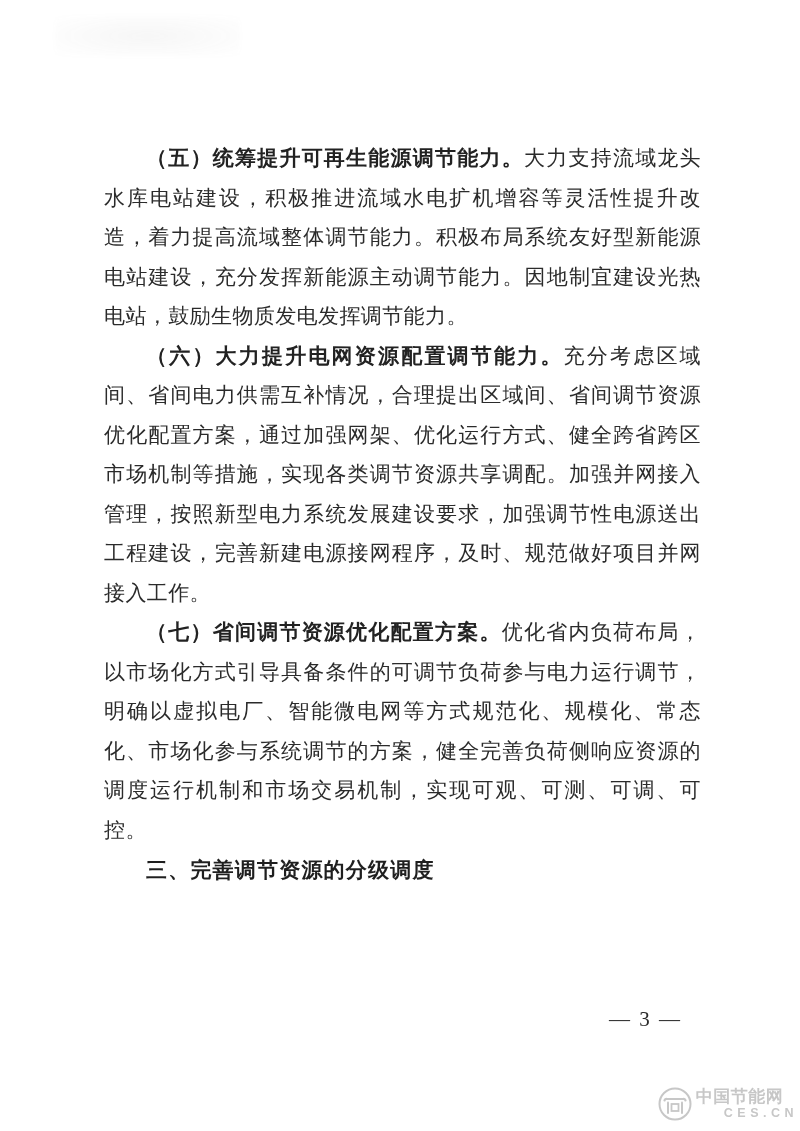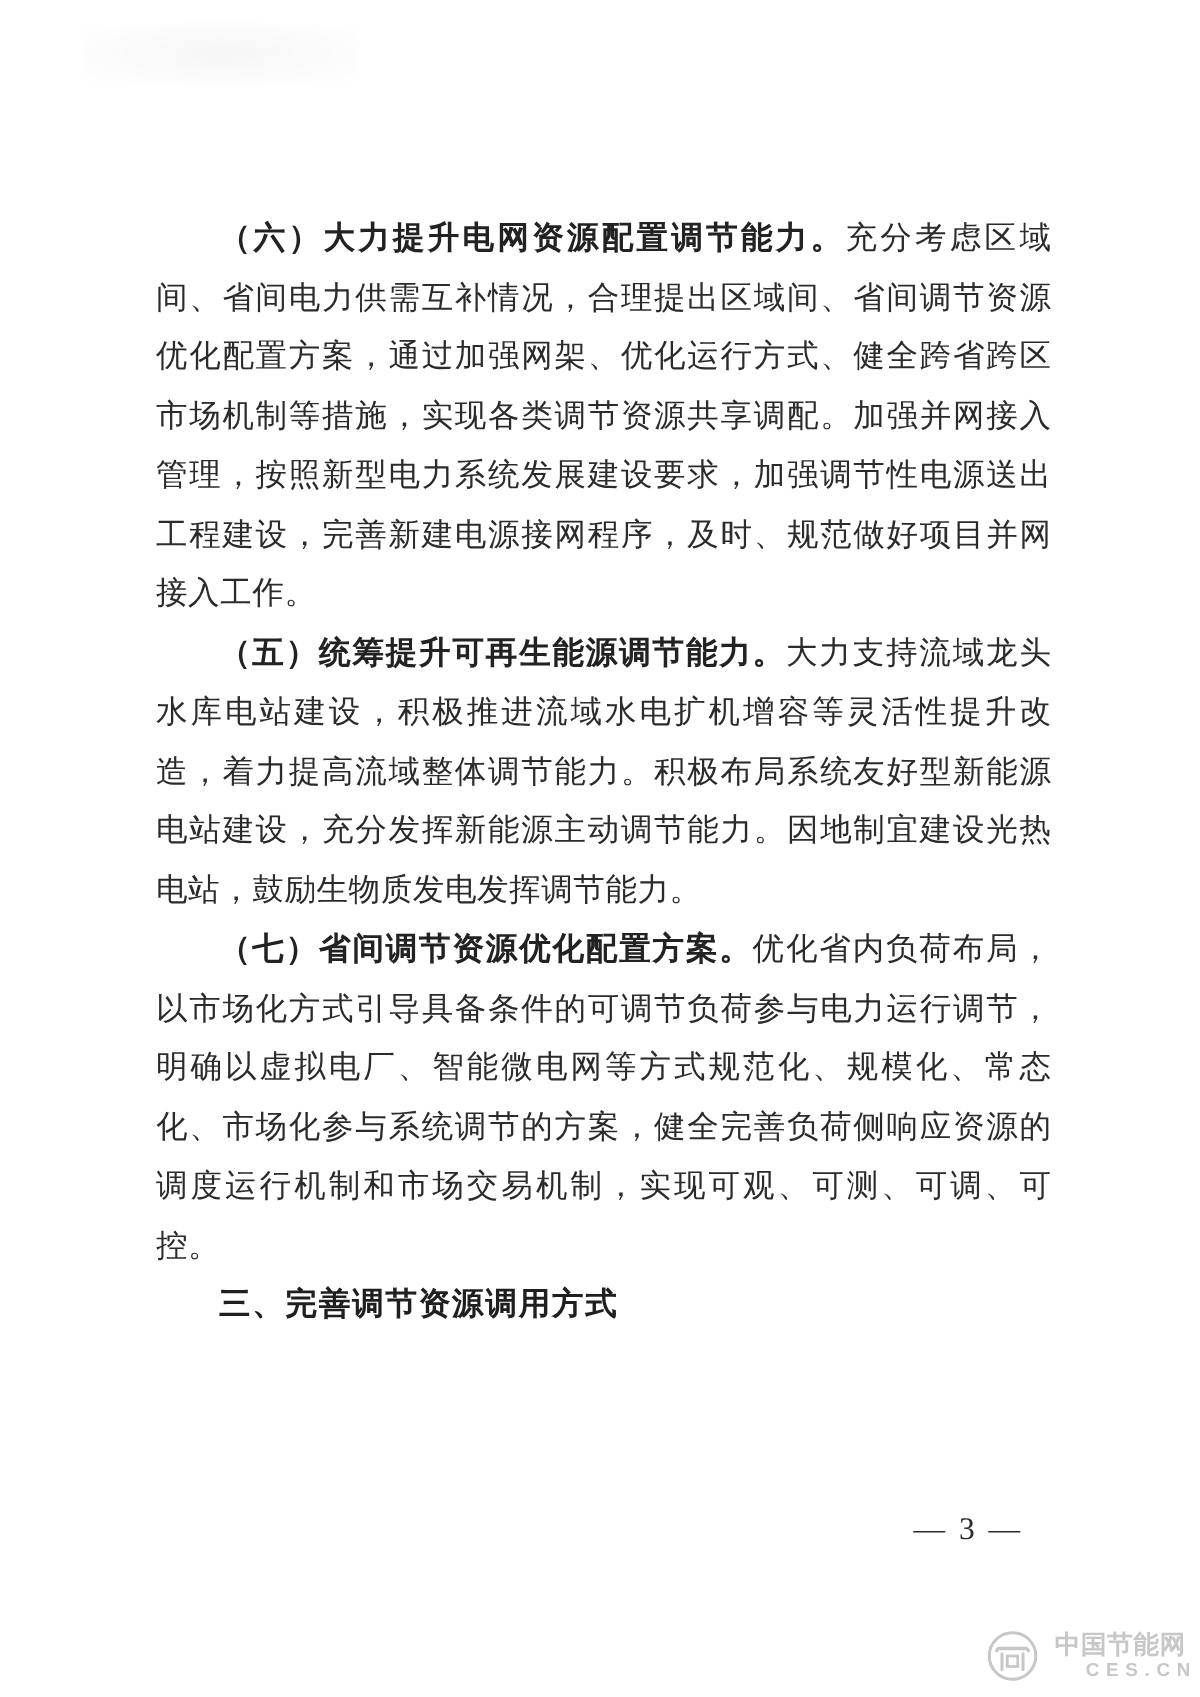--- a/index.html
+++ b/index.html
@@ -58,21 +58,20 @@
   .watermark {
     position: absolute;
     right: 2px;
     bottom: 9px;
     display: flex;
     align-items: center;
     gap: 3px;
     color: #c7c7c7;
     font-family: "Liberation Sans", "DejaVu Sans", sans-serif;
     user-select: none;
-    text-align: center;
   }
   .wm-logo { width: 36px; height: 36px; flex: 0 0 auto; }
   .wm-text { display: flex; flex-direction: column; line-height: 1; }
   .wm-name {
     font-size: 17px;
     font-weight: 700;
     letter-spacing: 0.5px;
   }
   .wm-domain {
     font-size: 12.5px;
@@ -84,27 +83,27 @@
 </style>
 </head>
 <body>
 
 <div class="page">
 
   <div class="ghost"></div>
 
   <div class="content">
 
+    <p class="para"><span class="lead">（五）统筹提升可再生能源调节能力。</span><span>大力支持流域龙头水库电站建设，积极推进流域水电扩机增容等灵活性提升改造，着力提高流域整体调节能力。积极布局系统友好型新能源电站建设，充分发挥新能源主动调节能力。因地制宜建设光热电站，鼓励生物质发电发挥调节能力。</span></p>
+
     <p class="para"><span class="lead">（六）大力提升电网资源配置调节能力。</span><span>充分考虑区域间、省间电力供需互补情况，合理提出区域间、省间调节资源优化配置方案，通过加强网架、优化运行方式、健全跨省跨区市场机制等措施，实现各类调节资源共享调配。加强并网接入管理，按照新型电力系统发展建设要求，加强调节性电源送出工程建设，完善新建电源接网程序，及时、规范做好项目并网接入工作。</span></p>
-
-    <p class="para"><span class="lead">（五）统筹提升可再生能源调节能力。</span><span>大力支持流域龙头水库电站建设，积极推进流域水电扩机增容等灵活性提升改造，着力提高流域整体调节能力。积极布局系统友好型新能源电站建设，充分发挥新能源主动调节能力。因地制宜建设光热电站，鼓励生物质发电发挥调节能力。</span></p>
 
     <p class="para"><span class="lead">（七）省间调节资源优化配置方案。</span><span>优化省内负荷布局，以市场化方式引导具备条件的可调节负荷参与电力运行调节，明确以虚拟电厂、智能微电网等方式规范化、规模化、常态化、市场化参与系统调节的方案，健全完善负荷侧响应资源的调度运行机制和市场交易机制，实现可观、可测、可调、可控。</span></p>
 
-    <h2 class="section-heading">三、完善调节资源调用方式</h2>
+    <h2 class="section-heading">三、完善调节资源的分级调度</h2>
 
 
   </div>
 
   <div class="page-number">— 3 —</div>
 
   <div class="watermark">
     <span class="wm-logo">
       <svg viewBox="0 0 36 36" width="36" height="36" fill="none" stroke="#c7c7c7" stroke-width="2" stroke-linecap="round">
         <circle cx="18" cy="18" r="15.5"></circle>

